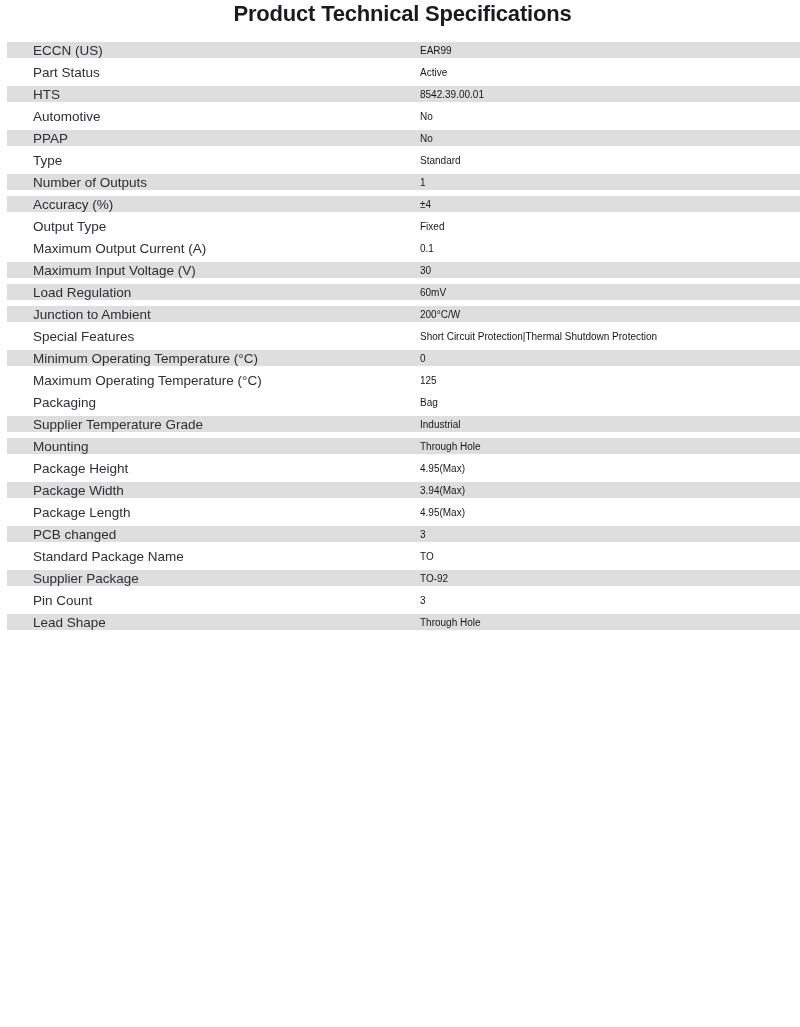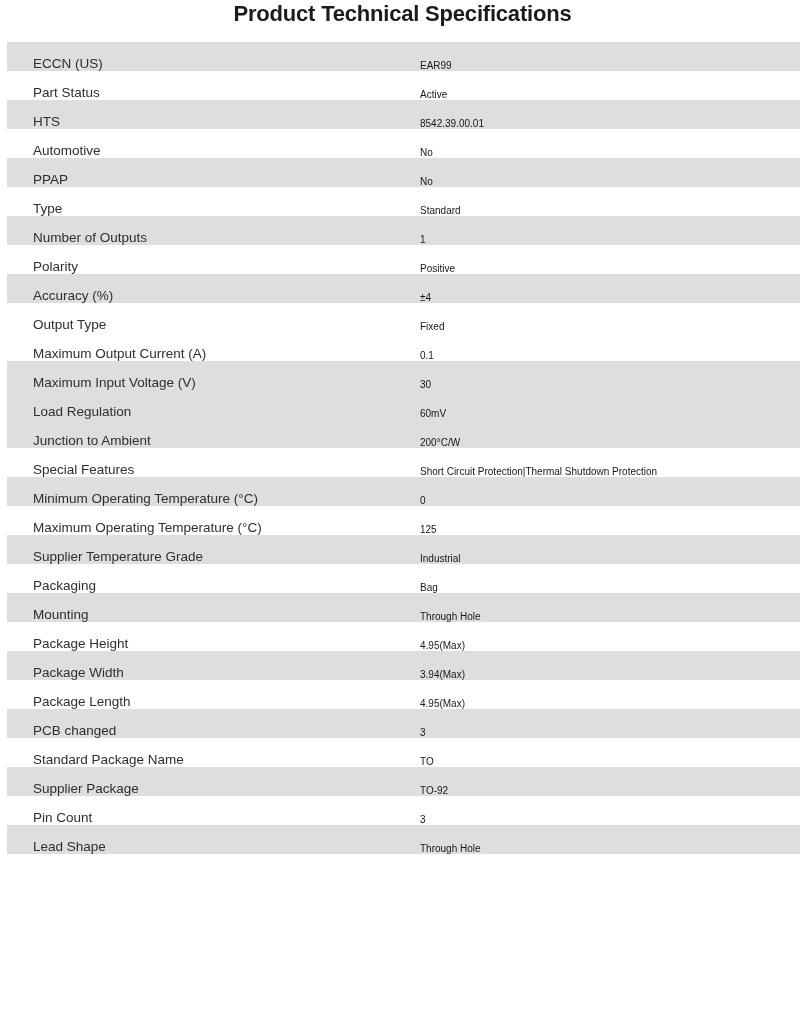--- a/index.html
+++ b/index.html
@@ -24,23 +24,23 @@
     padding: 1px 0 0 5px;
     line-height: 26px;
     text-align: center;
   }
   .spec-table {
     margin-top: 15px;
     margin-left: 7px;
   }
   .spec-row {
     display: flex;
-    align-items: flex-end;
-    height: 29px;
-    margin-bottom: 0;
+    align-items: center;
+    height: 16px;
+    margin-bottom: 6px;
     background: var(--row-bg);
   }
   .spec-row.alt {
     background: var(--row-alt-bg);
   }
   .spec-label {
     flex: 0 0 413px;
     padding-left: 26px;
     font-size: 13.5px;
     font-weight: 400;
@@ -84,24 +84,20 @@
       <span class="spec-value">No</span>
     </div>
     <div class="spec-row">
       <span class="spec-label">Type</span>
       <span class="spec-value">Standard</span>
     </div>
     <div class="spec-row alt">
       <span class="spec-label">Number of Outputs</span>
       <span class="spec-value">1</span>
     </div>
-    <div class="spec-row">
-      <span class="spec-label">Polarity</span>
-      <span class="spec-value">Positive</span>
-    </div>
     <div class="spec-row alt">
       <span class="spec-label">Accuracy (%)</span>
       <span class="spec-value">±4</span>
     </div>
     <div class="spec-row">
       <span class="spec-label">Output Type</span>
       <span class="spec-value">Fixed</span>
     </div>
     <div class="spec-row">
       <span class="spec-label">Maximum Output Current (A)</span>
@@ -124,27 +120,27 @@
       <span class="spec-value">Short Circuit Protection|Thermal Shutdown Protection</span>
     </div>
     <div class="spec-row alt">
       <span class="spec-label">Minimum Operating Temperature (°C)</span>
       <span class="spec-value">0</span>
     </div>
     <div class="spec-row">
       <span class="spec-label">Maximum Operating Temperature (°C)</span>
       <span class="spec-value">125</span>
     </div>
+    <div class="spec-row">
+      <span class="spec-label">Packaging</span>
+      <span class="spec-value">Bag</span>
+    </div>
     <div class="spec-row alt">
       <span class="spec-label">Supplier Temperature Grade</span>
       <span class="spec-value">Industrial</span>
-    </div>
-    <div class="spec-row">
-      <span class="spec-label">Packaging</span>
-      <span class="spec-value">Bag</span>
     </div>
     <div class="spec-row alt">
       <span class="spec-label">Mounting</span>
       <span class="spec-value">Through Hole</span>
     </div>
     <div class="spec-row">
       <span class="spec-label">Package Height</span>
       <span class="spec-value">4.95(Max)</span>
     </div>
     <div class="spec-row alt">

